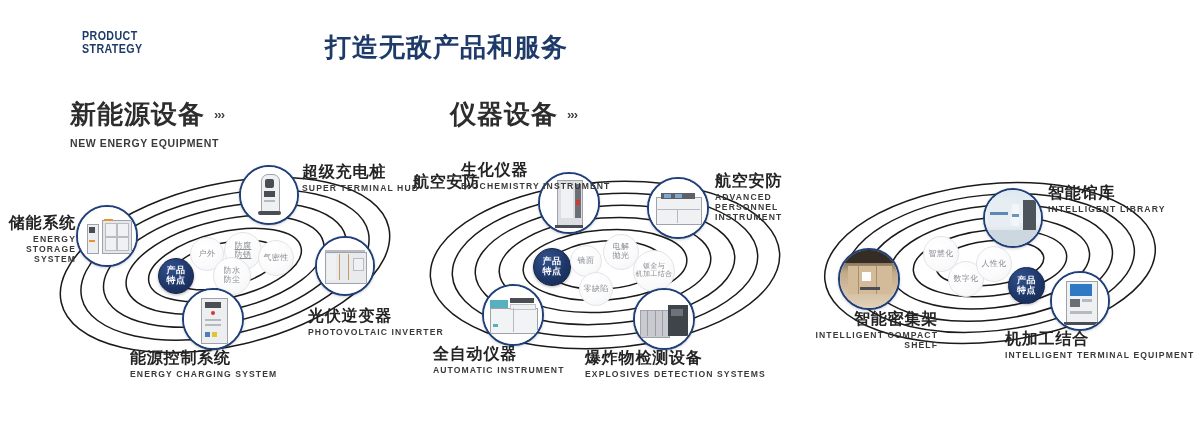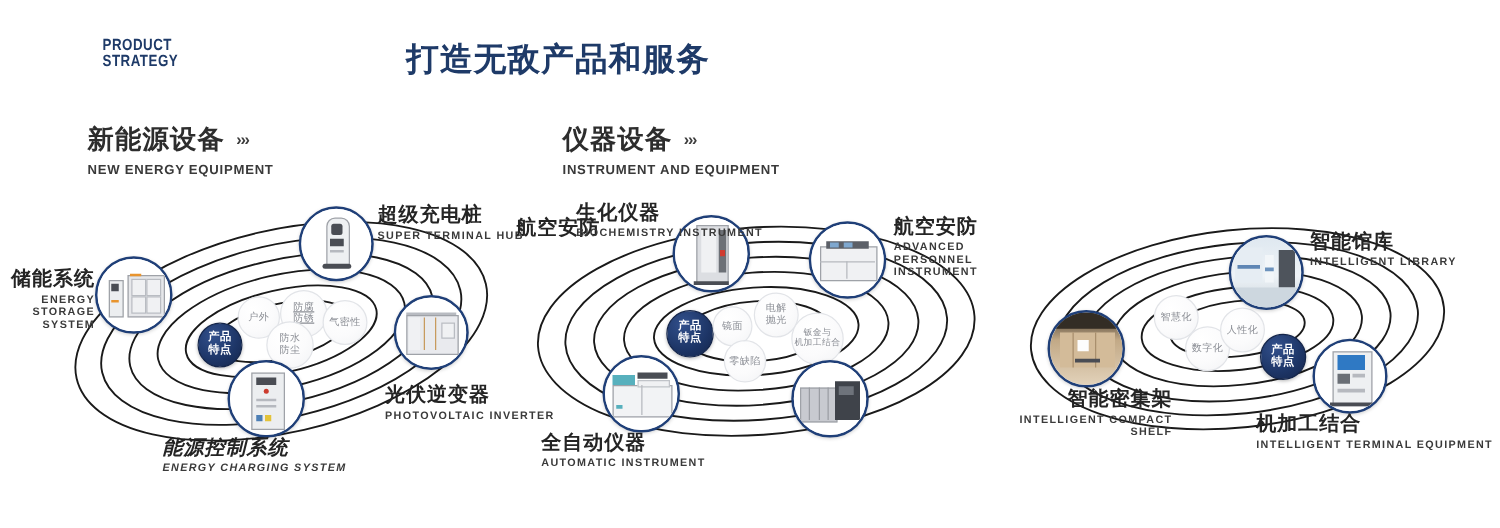--- a/index.html
+++ b/index.html
@@ -24,21 +24,21 @@
   }
   .header-slogan{
     position:absolute;left:325px;top:30px;
     font-size:26px;font-weight:bold;color:#1e3a68;letter-spacing:1px;
     font-family:"DejaVu Sans",sans-serif;
   }
 
   
   .sect-title{position:absolute;}
   .sect-title .cn{
-    font-size:21px;font-weight:bold;color:#2d2d2d;letter-spacing:1px;
+    font-size:26px;font-weight:bold;color:#2d2d2d;letter-spacing:1px;
     font-family:"DejaVu Sans",sans-serif;display:inline-block;vertical-align:middle;
   }
   .sect-title .arrows{
     display:inline-block;vertical-align:middle;margin-left:9px;
     color:#3d3d3d;font-size:13px;letter-spacing:-1px;font-weight:bold;
   }
   .sect-title .en{
     margin-top:5px;font-size:10.5px;color:#3a3a3a;letter-spacing:0.6px;
     font-weight:600;font-family:"Liberation Sans",sans-serif;
   }
@@ -106,21 +106,20 @@
   </div>
   <div class="header-slogan">打造无敌产品和服务</div>
 
   <div class="sect-title" style="left:70px;top:97px;">
     <span class="cn">新能源设备</span><span class="arrows">›››</span>
     <div class="en">NEW ENERGY EQUIPMENT</div>
   </div>
 
   <div class="sect-title" style="left:450px;top:97px;">
     <span class="cn">仪器设备</span><span class="arrows">›››</span>
-    <div class="en">INSTRUMENT AND EQUIPMENT</div>
   </div>
 
 
   <div class="diagram" style="left:50px;top:160px;width:350px;height:210px;">
     <svg width="350" height="210" viewBox="0 0 350 210">
       <g fill="none" stroke="#1a1a1a" stroke-width="1.5" transform="rotate(-13 175 105)">
         <ellipse cx="175" cy="105" rx="55" ry="22"></ellipse>
         <ellipse cx="175" cy="105" rx="78" ry="33"></ellipse>
         <ellipse cx="175" cy="105" rx="101" ry="45"></ellipse>
         <ellipse cx="175" cy="105" rx="124" ry="57"></ellipse>
@@ -191,21 +190,21 @@
       <div class="art" style="background:#fff;">
         <div class="mbody" style="left:17px;top:8px;width:25px;height:44px;background:#eceef0;"></div>
         <div class="mdark" style="left:21px;top:12px;width:16px;height:6px;"></div>
         <div class="macc" style="left:27px;top:21px;width:4px;height:4px;background:#cc3b2e;border-radius:50%;"></div>
         <div class="mline" style="left:21px;top:29px;width:16px;height:2px;"></div>
         <div class="mline" style="left:21px;top:34px;width:16px;height:2px;"></div>
         <div class="mblue" style="left:21px;top:42px;width:5px;height:5px;"></div>
         <div class="macc" style="left:28px;top:42px;width:5px;height:5px;background:#e3c33a;"></div>
       </div>
     </div>
-    <div class="nlabel calign" style="left:80px;top:190px;width:165px;font-style:italic;">
+    <div class="nlabel calign" style="left:80px;top:190px;width:165px;">
       <div class="cn">能源控制系统</div>
       <div class="en">ENERGY CHARGING SYSTEM</div>
     </div>
   </div>
 
   <div class="diagram" style="left:425px;top:160px;width:360px;height:210px;">
     <svg width="360" height="210" viewBox="0 0 360 210">
       <g fill="none" stroke="#1a1a1a" stroke-width="1.5" transform="rotate(-4 180 105)">
         <ellipse cx="180" cy="105" rx="58" ry="24"></ellipse>
         <ellipse cx="180" cy="105" rx="82" ry="35"></ellipse>
@@ -278,20 +277,24 @@
     <div class="node" style="left:208px;top:128px;width:58px;height:58px;">
       <div class="art" style="background:#fff;">
         <div class="mbody" style="left:5px;top:20px;width:28px;height:26px;background:#c8cad0;"></div>
         <div class="mline" style="left:12px;top:20px;width:1px;height:26px;background:#9a9da3;"></div>
         <div class="mline" style="left:20px;top:20px;width:1px;height:26px;background:#9a9da3;"></div>
         <div class="mline" style="left:27px;top:20px;width:1px;height:26px;background:#9a9da3;"></div>
         <div class="mdark" style="left:33px;top:15px;width:20px;height:31px;background:#3f434a;"></div>
         <div class="mdark" style="left:36px;top:19px;width:12px;height:7px;background:#6e737b;"></div>
       </div>
     </div>
+    <div class="nlabel calign" style="left:160px;top:190px;width:160px;">
+      <div class="cn">爆炸物检测设备</div>
+      <div class="en">EXPLOSIVES DETECTION SYSTEMS</div>
+    </div>
   </div>
 
   <div class="diagram" style="left:820px;top:163px;width:340px;height:205px;">
     <svg width="340" height="205" viewBox="0 0 340 205">
       <g fill="none" stroke="#1a1a1a" stroke-width="1.5" transform="rotate(-6 170 100)">
         <ellipse cx="170" cy="100" rx="54" ry="22"></ellipse>
         <ellipse cx="170" cy="100" rx="77" ry="33"></ellipse>
         <ellipse cx="170" cy="100" rx="100" ry="45"></ellipse>
         <ellipse cx="170" cy="100" rx="123" ry="57"></ellipse>
         <ellipse cx="170" cy="100" rx="145" ry="68"></ellipse>

